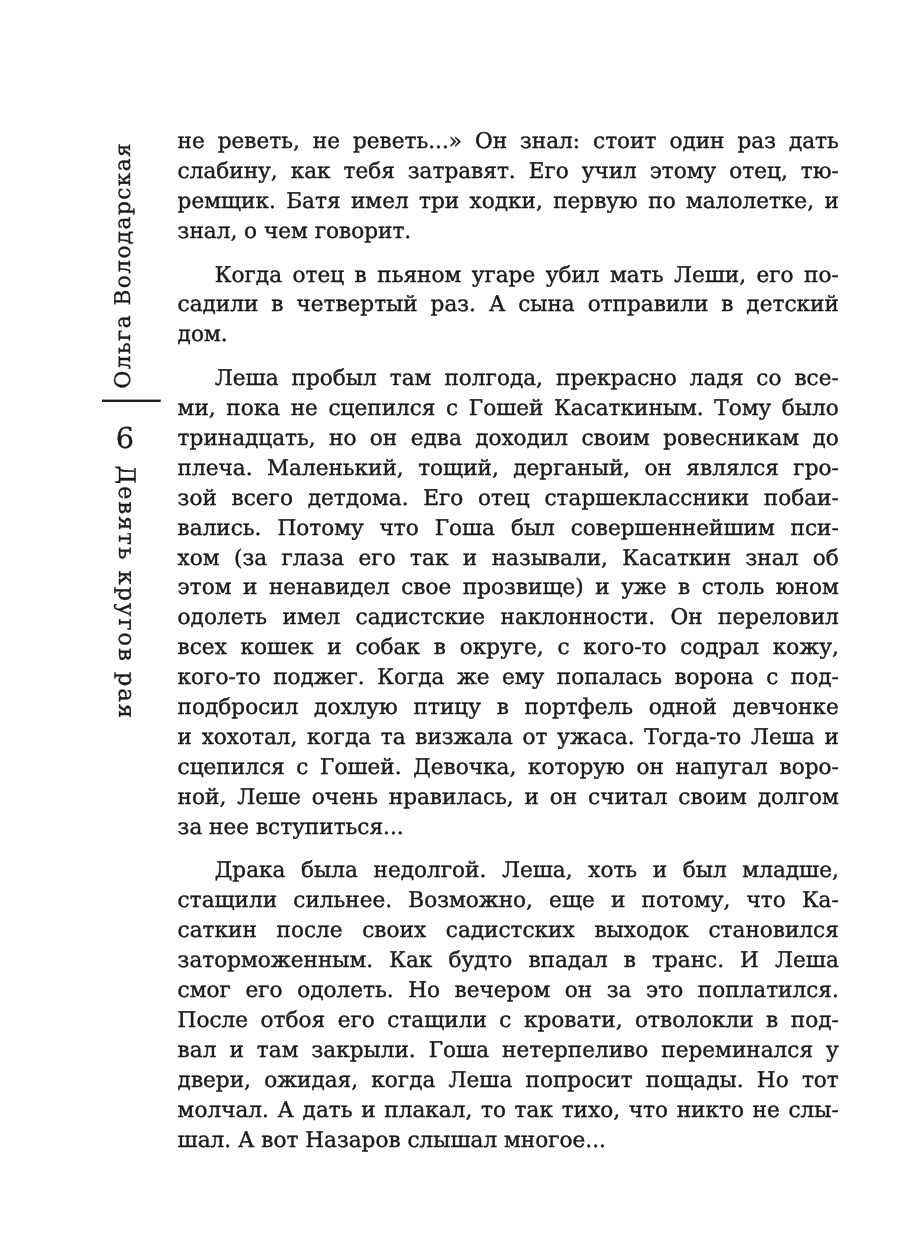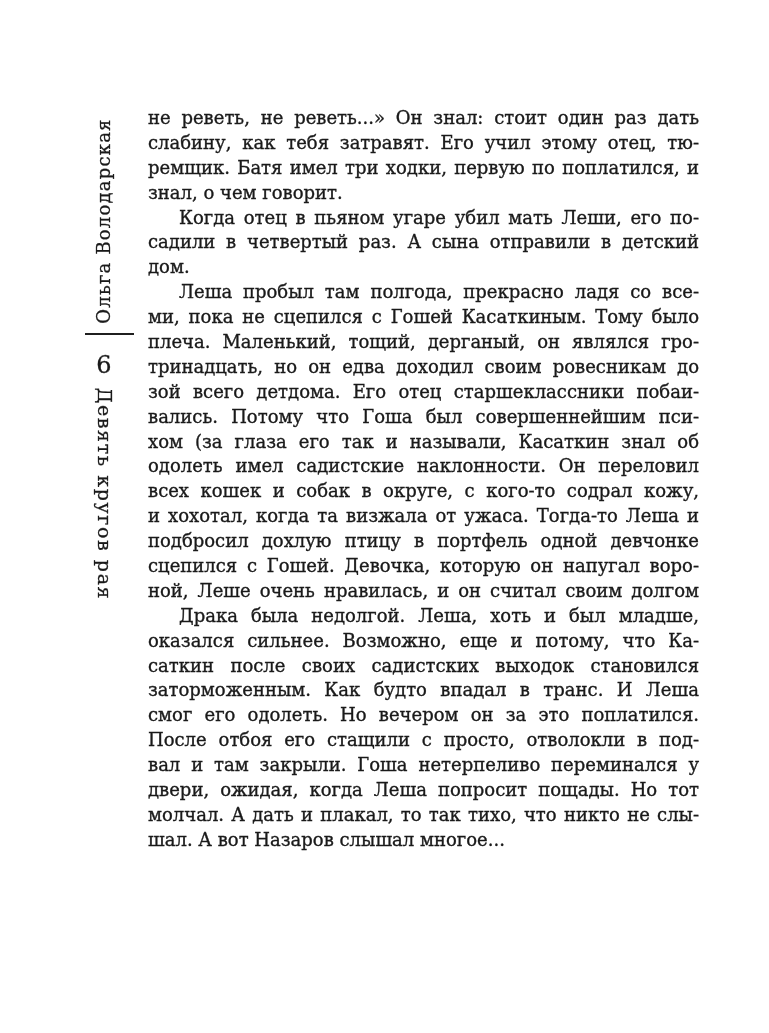--- a/index.html
+++ b/index.html
@@ -70,20 +70,21 @@
   }
   .line {
     height: 24.9px;
     line-height: 24.9px;
     text-align: justify;
     text-align-last: justify;
     white-space: nowrap;
   }
   .line.indent {
     text-indent: 31px;
+    margin-top: 12px;
   }
   .line.para-end {
     text-align-last: left;
   }
 </style>
 </head>
 <body>
 
 <div class="page">
 
@@ -93,43 +94,46 @@
     <div class="sidebar-divider"></div>
 
     <div class="page-number">6</div>
 
     <div class="sidebar-title">Девять кругов рая</div>
   </aside>
 
   <main class="body-text" id="body-text">
       <div class="line">не реветь, не реветь...» Он знал: стоит один раз дать</div>
       <div class="line">слабину, как тебя затравят. Его учил этому отец, тю-</div>
-      <div class="line">ремщик. Батя имел три ходки, первую по поплатился, и</div>
+      <div class="line">ремщик. Батя имел три ходки, первую по малолетке, и</div>
       <div class="line para-end">знал, о чем говорит.</div>
       <div class="line indent">Когда отец в пьяном угаре убил мать Леши, его по-</div>
       <div class="line">садили в четвертый раз. А сына отправили в детский</div>
       <div class="line para-end">дом.</div>
       <div class="line indent">Леша пробыл там полгода, прекрасно ладя со все-</div>
       <div class="line">ми, пока не сцепился с Гошей Касаткиным. Тому было</div>
+      <div class="line">тринадцать, но он едва доходил своим ровесникам до</div>
       <div class="line">плеча. Маленький, тощий, дерганый, он являлся гро-</div>
-      <div class="line">тринадцать, но он едва доходил своим ровесникам до</div>
       <div class="line">зой всего детдома. Его отец старшеклассники побаи-</div>
       <div class="line">вались. Потому что Гоша был совершеннейшим пси-</div>
       <div class="line">хом (за глаза его так и называли, Касаткин знал об</div>
+      <div class="line">этом и ненавидел свое прозвище) и уже в столь юном</div>
       <div class="line">одолеть имел садистские наклонности. Он переловил</div>
       <div class="line">всех кошек и собак в округе, с кого-то содрал кожу,</div>
+      <div class="line">кого-то поджег. Когда же ему попалась ворона с под-</div>
+      <div class="line">подбросил дохлую птицу в портфель одной девчонке</div>
       <div class="line">и хохотал, когда та визжала от ужаса. Тогда-то Леша и</div>
-      <div class="line">подбросил дохлую птицу в портфель одной девчонке</div>
       <div class="line">сцепился с Гошей. Девочка, которую он напугал воро-</div>
       <div class="line">ной, Леше очень нравилась, и он считал своим долгом</div>
+      <div class="line para-end">за нее вступиться...</div>
       <div class="line indent">Драка была недолгой. Леша, хоть и был младше,</div>
-      <div class="line">оказался сильнее. Возможно, еще и потому, что Ка-</div>
+      <div class="line">стащили сильнее. Возможно, еще и потому, что Ка-</div>
       <div class="line">саткин после своих садистских выходок становился</div>
       <div class="line">заторможенным. Как будто впадал в транс. И Леша</div>
       <div class="line">смог его одолеть. Но вечером он за это поплатился.</div>
-      <div class="line">После отбоя его стащили с просто, отволокли в под-</div>
+      <div class="line">После отбоя его стащили с кровати, отволокли в под-</div>
       <div class="line">вал и там закрыли. Гоша нетерпеливо переминался у</div>
       <div class="line">двери, ожидая, когда Леша попросит пощады. Но тот</div>
       <div class="line">молчал. А дать и плакал, то так тихо, что никто не слы-</div>
       <div class="line para-end">шал. А вот Назаров слышал многое...</div>
     </main>
 
 </div>
 
 </body></html>

